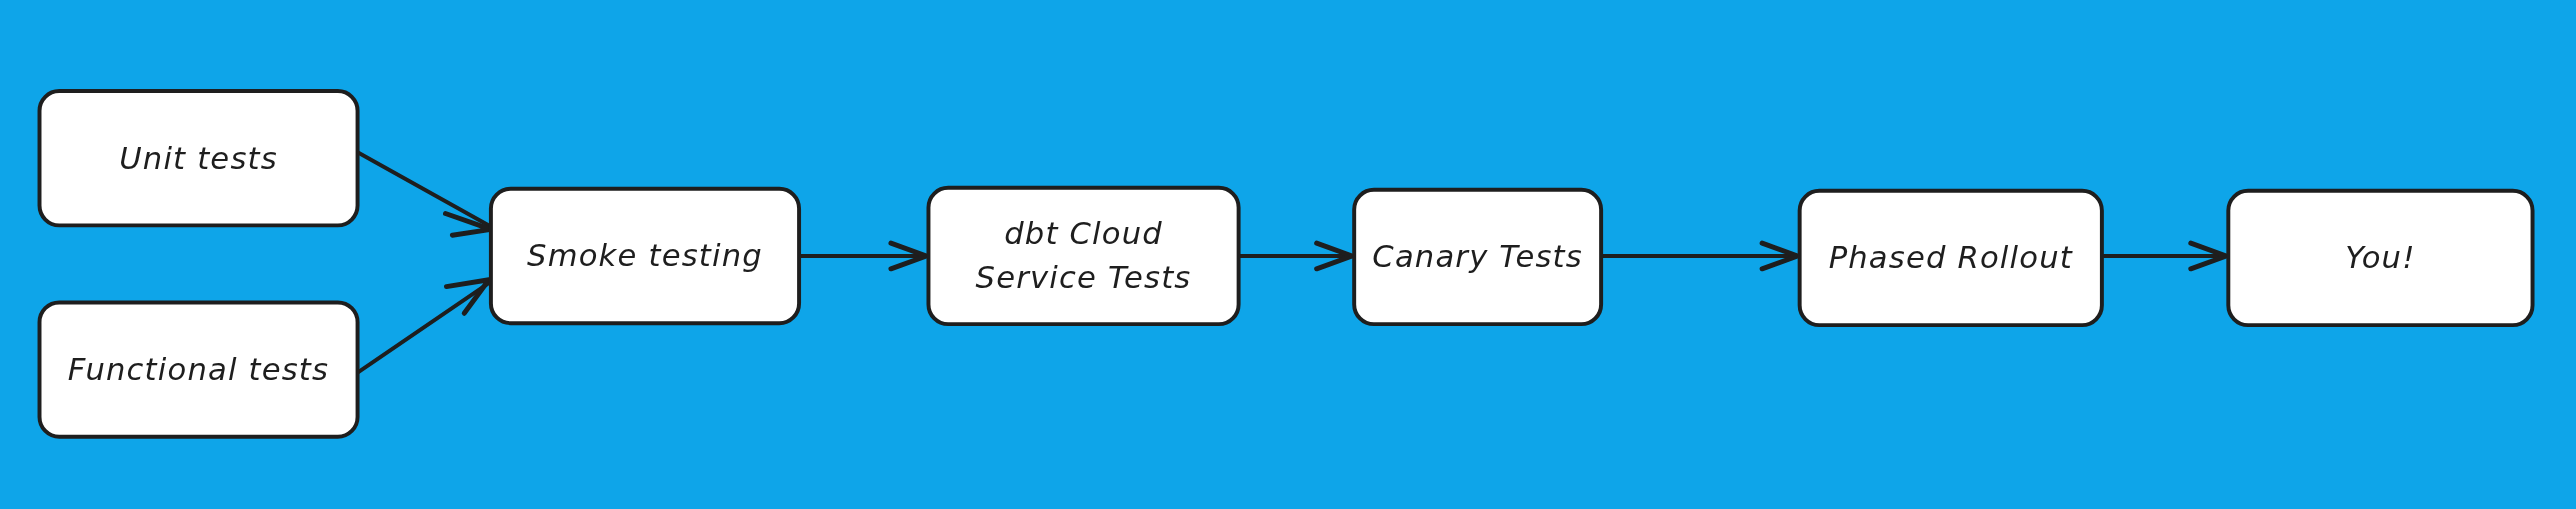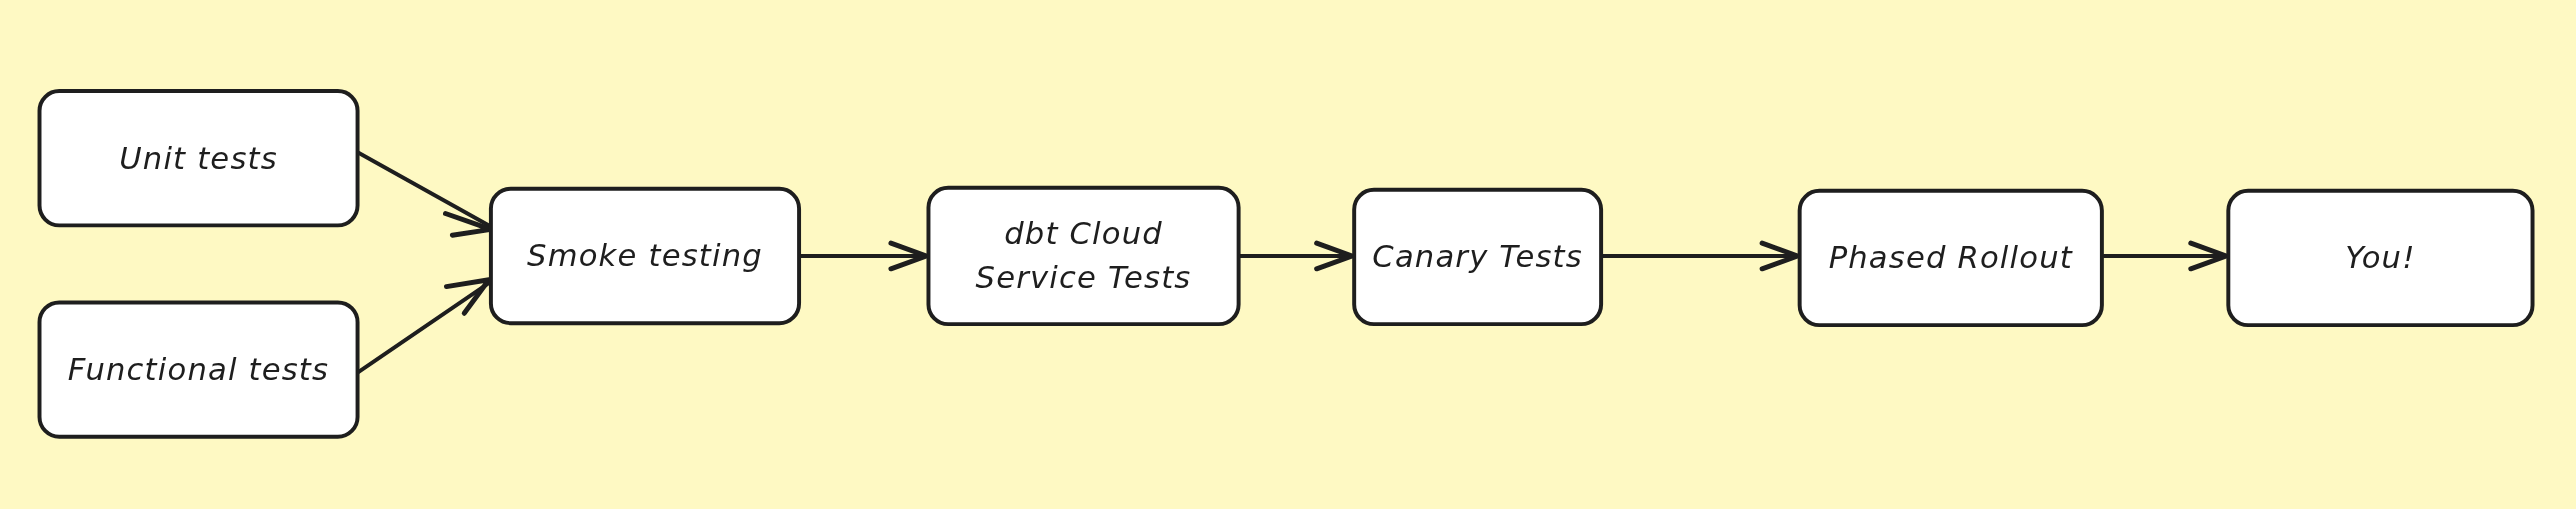--- a/index.html
+++ b/index.html
@@ -11,21 +11,21 @@
   body {
     width: 2576px;
     height: 510px;
     overflow: hidden;
     font-family: "DejaVu Sans", sans-serif;
   }
   #diagram-root {
     position: relative;
     width: 2576px;
     height: 510px;
-    background: #fef9c3;
+    background: #0ea5e9;
   }
   svg.flow-canvas {
     display: block;
     width: 2576px;
     height: 510px;
   }
   .node-shape {
     fill: #ffffff;
     stroke: #1e1e1e;
     stroke-width: 4;

